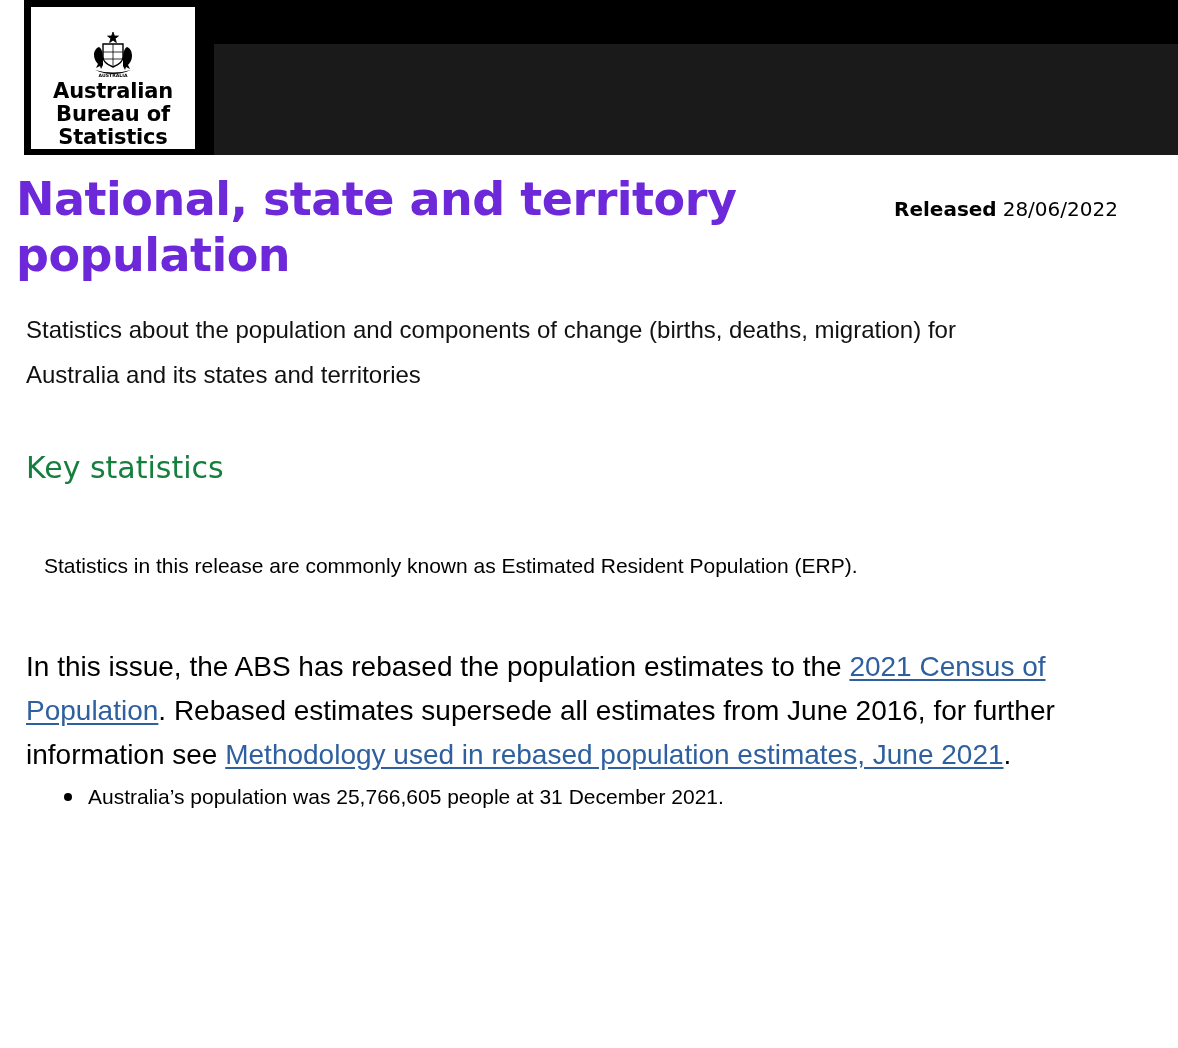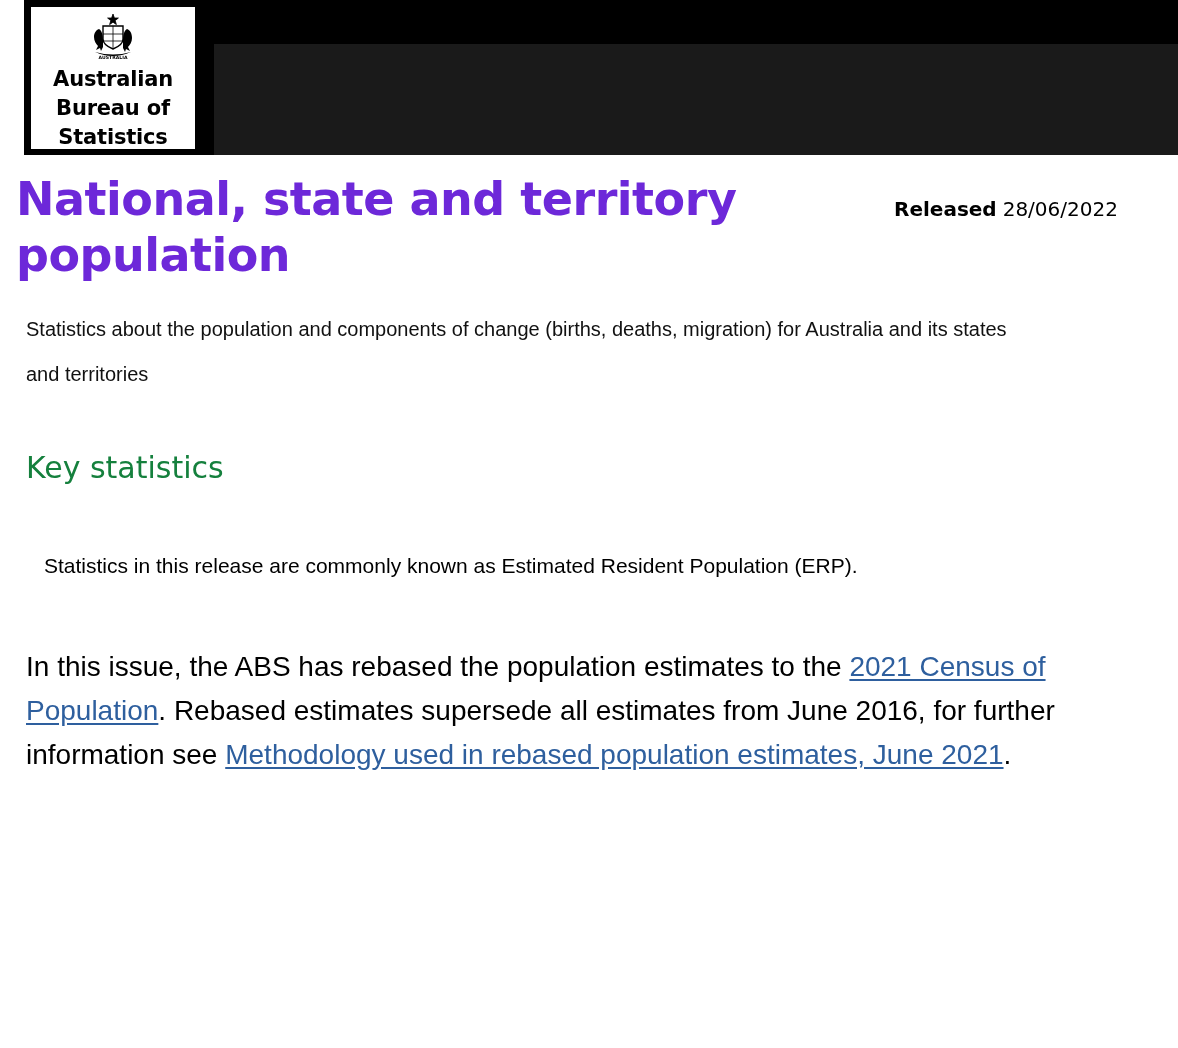--- a/index.html
+++ b/index.html
@@ -48,21 +48,21 @@
     left: 28px;
     top: 4px;
     width: 170px;
     height: 148px;
     background: #ffffff;
     border: 3px solid #000000;
     box-sizing: border-box;
     display: flex;
     flex-direction: column;
     align-items: center;
-    justify-content: space-between;
+    justify-content: flex-end;
     padding-top: 6px;
   }
   .crest {
     width: 64px;
     height: 48px;
     position: relative;
     margin-bottom: 1px;
   }
   .crest svg { display: block; }
   .logo-text {
@@ -110,21 +110,21 @@
   .released .date {
     font-family: "DejaVu Sans", sans-serif;
     margin-left: 6px;
   }
 
   .subtitle {
     position: absolute;
     left: 26px;
     top: 152px;
     width: 1010px;
-    font-size: 20px;
+    font-size: 24px;
     line-height: 45px;
     color: #111;
   }
 
   h2.key-stats {
     position: absolute;
     left: 26px;
     top: 295px;
     margin: 0;
     font-family: "DejaVu Sans", sans-serif;
@@ -229,15 +229,16 @@
 
   <div class="subtitle">Statistics about the population and components of change (births, deaths, migration) for Australia and its states and territories</div>
 
   <h2 class="key-stats">Key statistics</h2>
 
   <p class="para1">Statistics in this release are commonly known as Estimated Resident Population (ERP).</p>
 
   <p class="para2"><span>In this issue, the ABS has rebased the population estimates to the </span><a class="doc-link" href="#">2021 Census of Population</a><span>. Rebased estimates supersede all estimates from June 2016, for further information see </span><a class="doc-link" href="#">Methodology used in rebased population estimates, June 2021</a><span>.</span></p>
 
   <ul class="bullets">
+    <li>Australia’s population was 25,766,605 people at 31 December 2021.</li>
   </ul>
 
 </div>
 
 </body></html>

